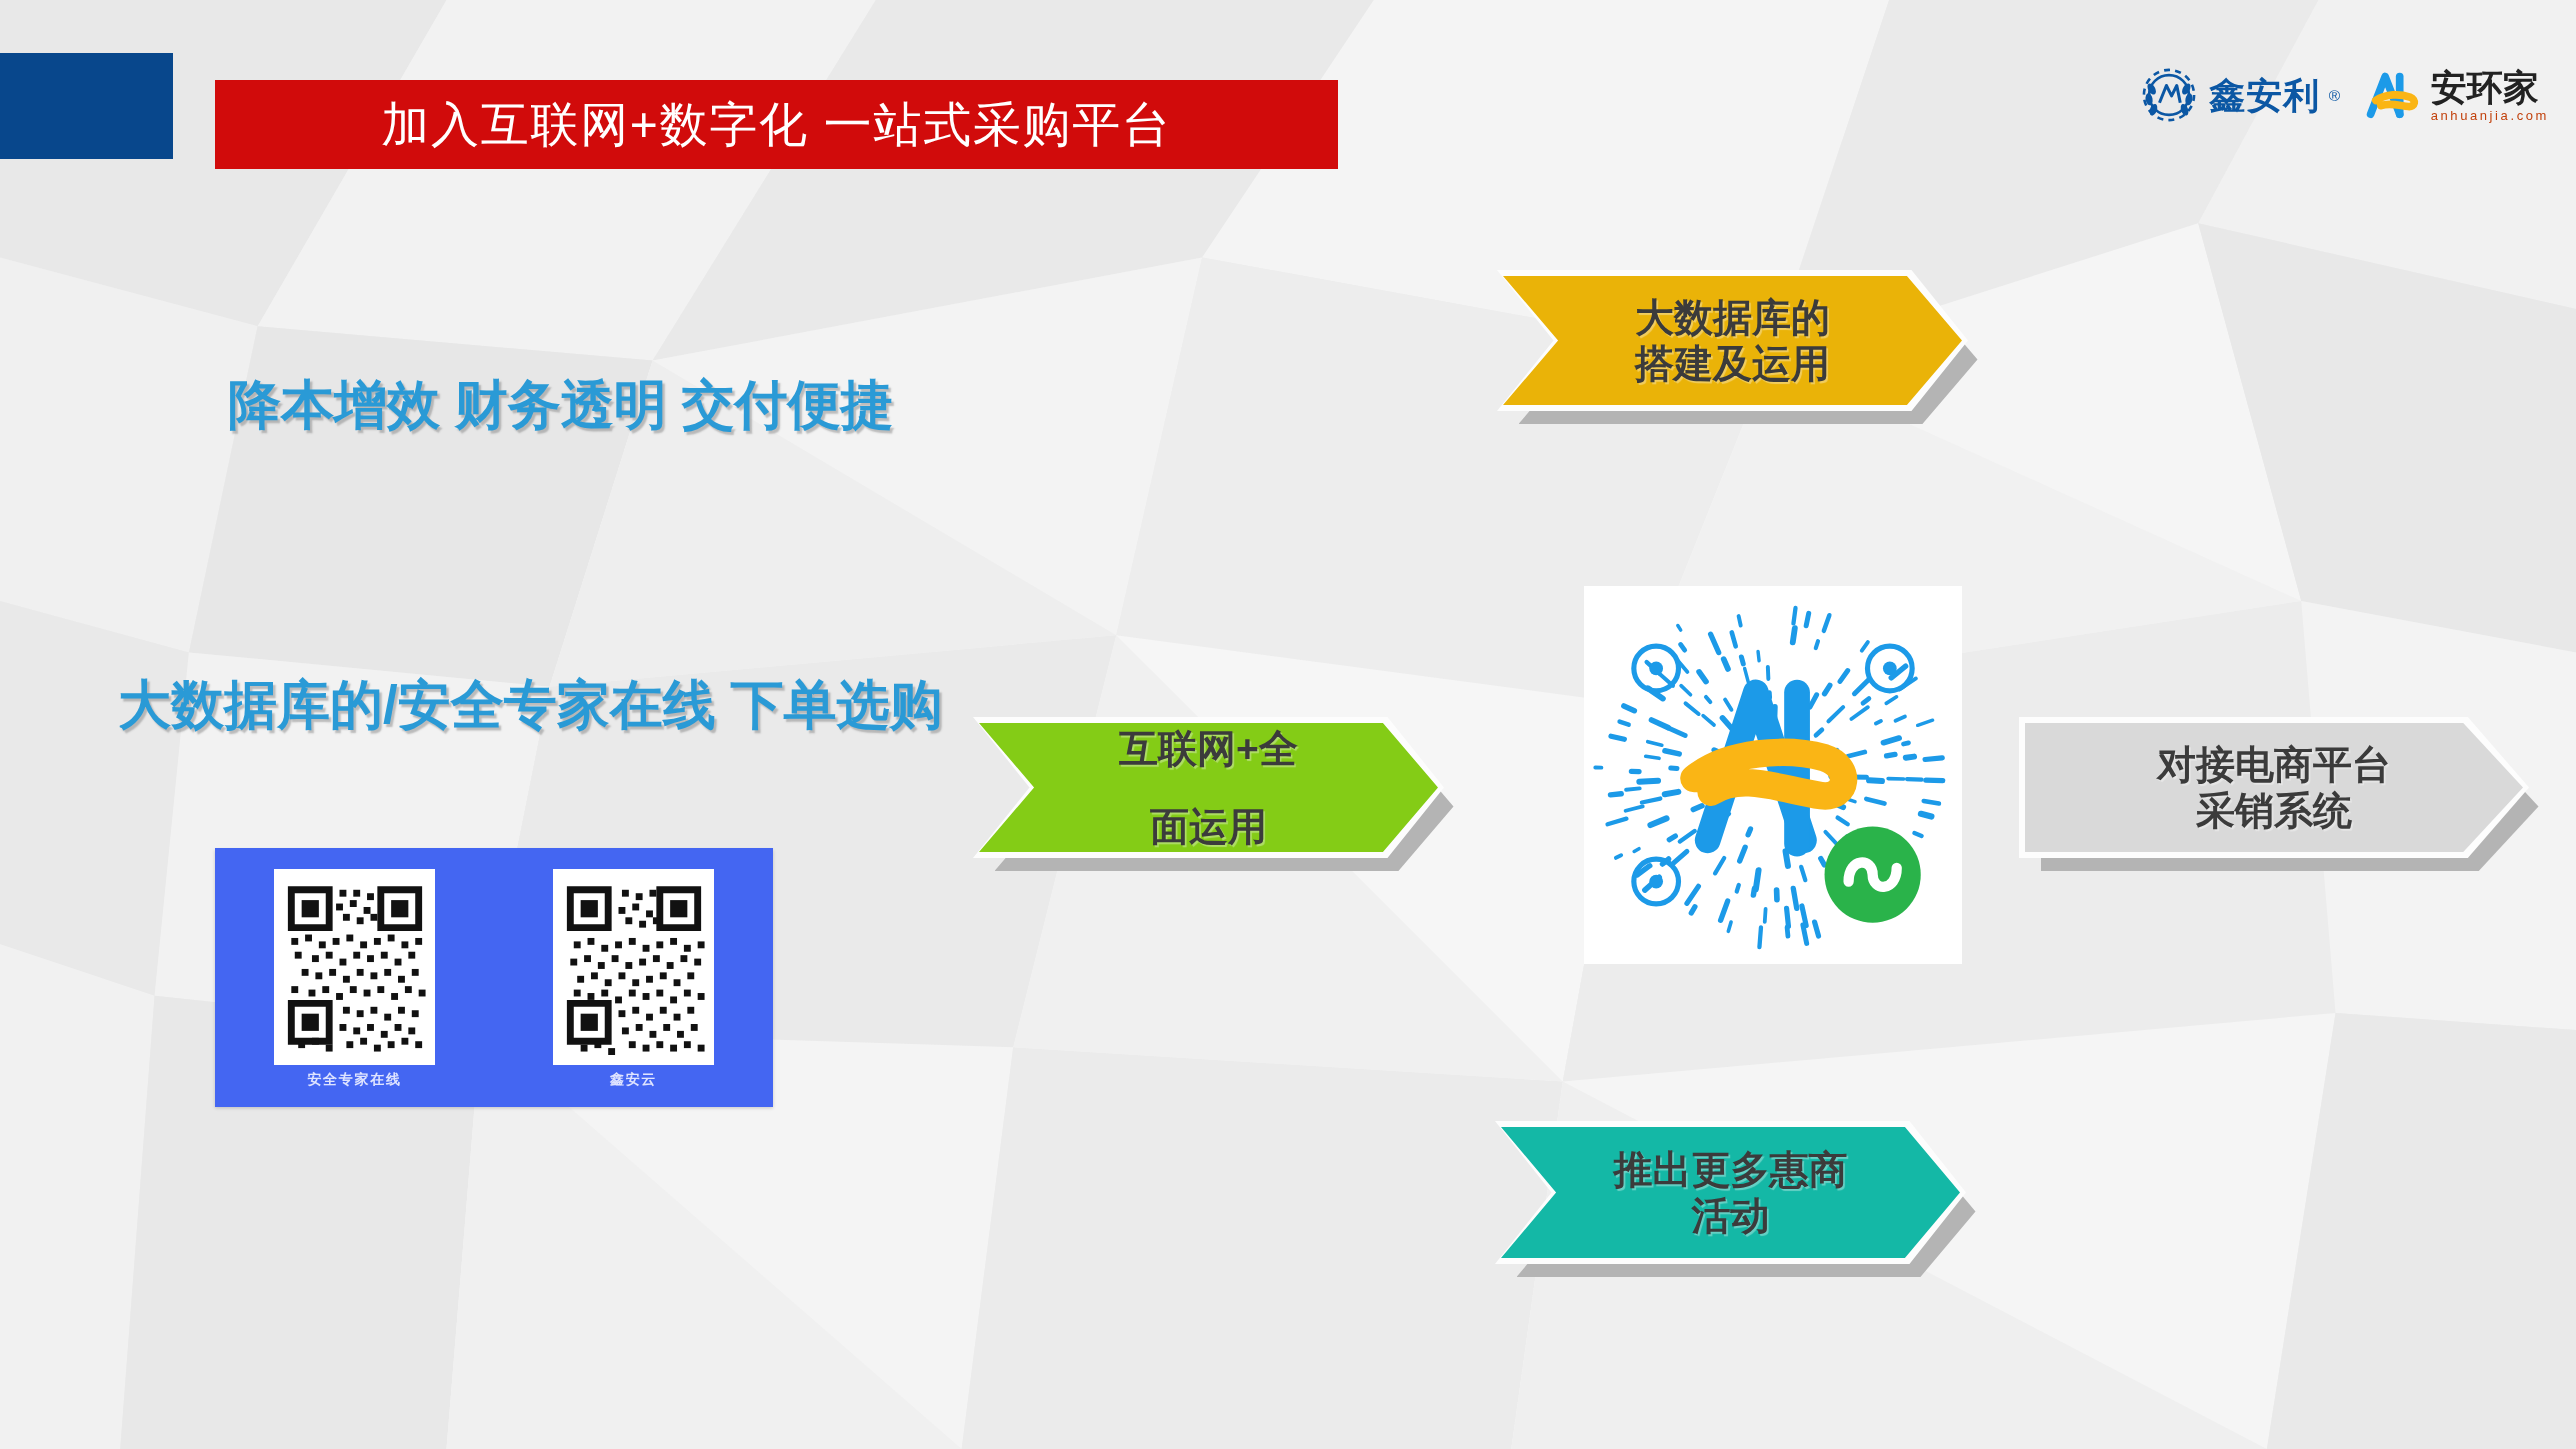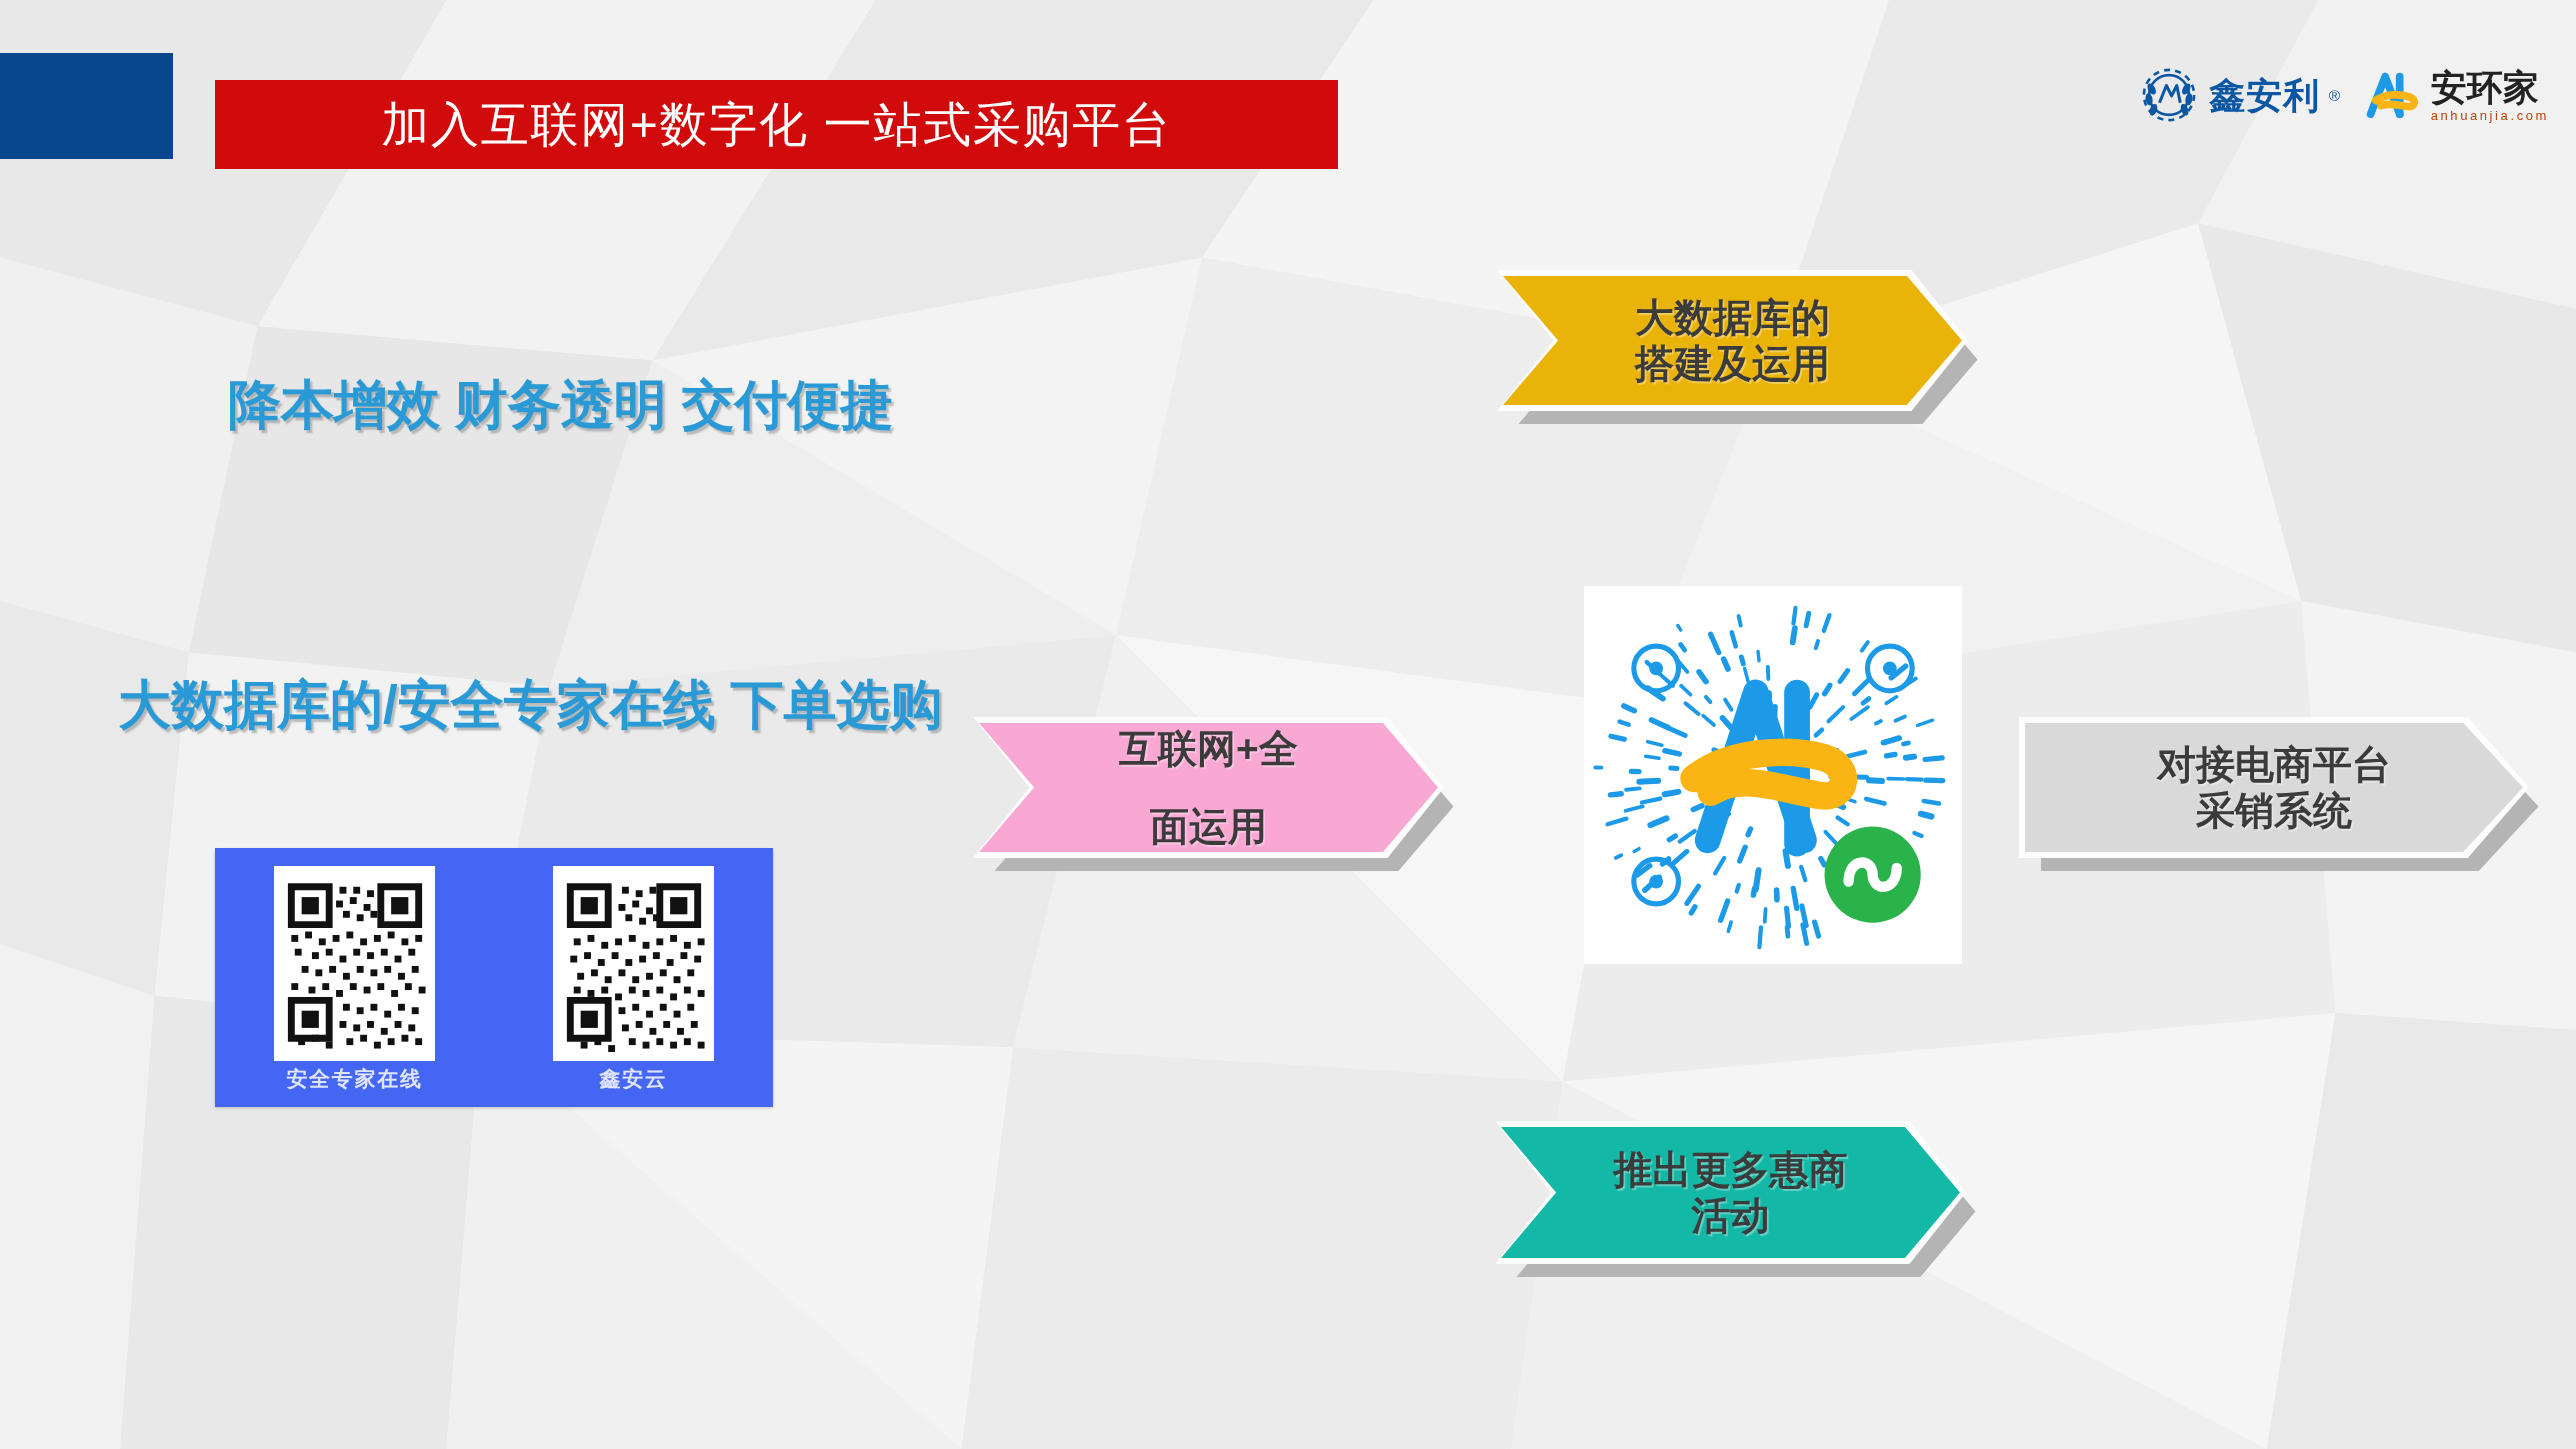--- a/index.html
+++ b/index.html
@@ -58,21 +58,21 @@
 
   
   .qr-panel {
     position:absolute; left:215px; top:848px; width:558px; height:259px;
     background:#4466f2; z-index:3;
     display:flex; align-items:center; justify-content:space-around;
     box-shadow:0 1.7px 3.4px rgba(0,0,0,.18);
   }
   .qr-cell { display:flex; flex-direction:column; align-items:center; gap:6.9px; }
   .qr-white { background:#ffffff; padding:6.9px; display:block; }
-  .qr-caption { color:#dfe4ff; font-size:21px; font-weight:bold; letter-spacing:1.7px; line-height:1; }
+  .qr-caption { color:#dfe4ff; font-size:14px; font-weight:bold; letter-spacing:1.7px; line-height:1; }
 
   
   .chev-wrap { position:absolute; z-index:3; }
   .chev-shadow {
     position:absolute; left:15.5px; top:19px; width:100%; height:100%;
     background:#b4b4b4;
   }
   .chev-body {
     position:absolute; left:0; top:0; width:100%; height:100%;
     display:flex; flex-direction:column; align-items:center; justify-content:center;
@@ -525,21 +525,21 @@
   <div class="chev-outline chev-notched"></div>
   <div class="chev-body chev-notched" style="background: #eab308;">
     <span class="chev-line" style="color: rgb(59, 59, 59);">大数据库的</span>
     <span class="chev-line" style="color: rgb(59, 59, 59);">搭建及运用</span>
   </div>
 </div>
 
 <div class="chev-wrap" id="chev-internet">
   <div class="chev-shadow chev-notched"></div>
   <div class="chev-outline chev-notched"></div>
-  <div class="chev-body chev-notched" style="background: #f9a8d4; gap: 32px;">
+  <div class="chev-body chev-notched" style="background: #84cc16; gap: 32px;">
     <span class="chev-line" style="color: rgb(59, 59, 59);">互联网+全</span>
     <span class="chev-line" style="color: rgb(59, 59, 59);">面运用</span>
   </div>
 </div>
 
 <div class="chev-wrap" id="chev-ecom">
   <div class="chev-shadow chev-flatleft"></div>
   <div class="chev-outline chev-flatleft"></div>
   <div class="chev-body chev-flatleft" style="background: rgb(217, 217, 217);">
     <span class="chev-line" style="color: rgb(59, 59, 59);">对接电商平台</span>

